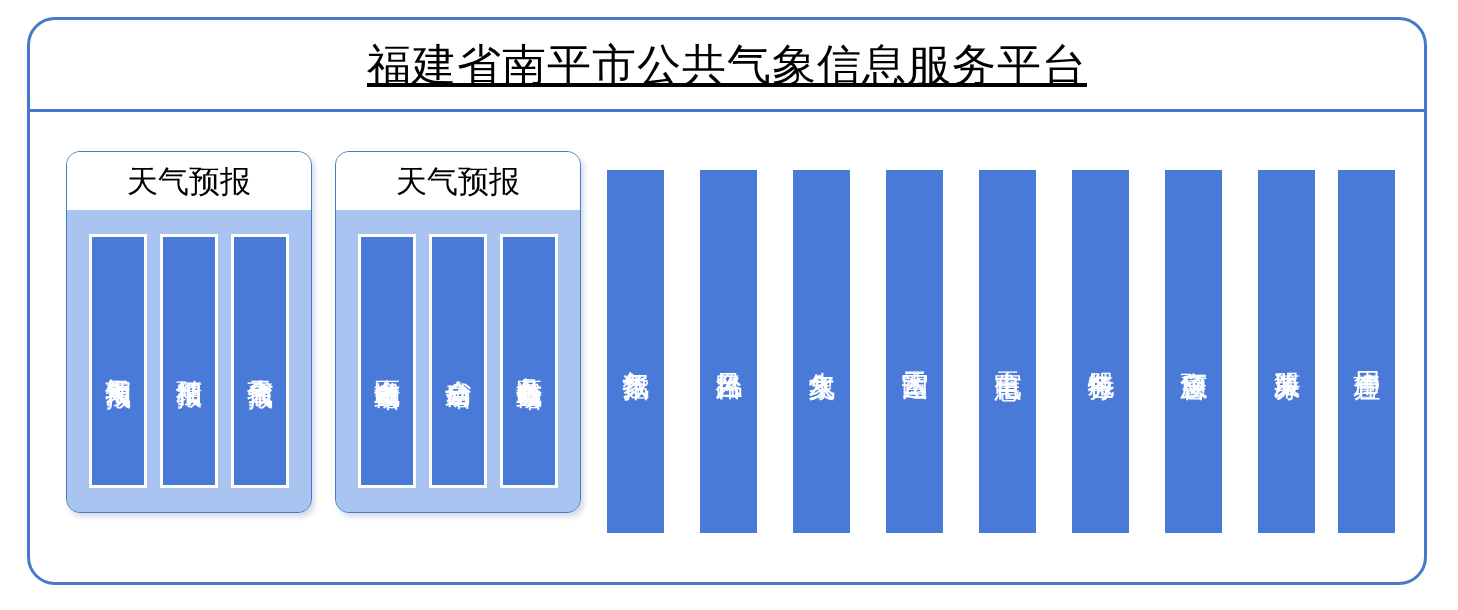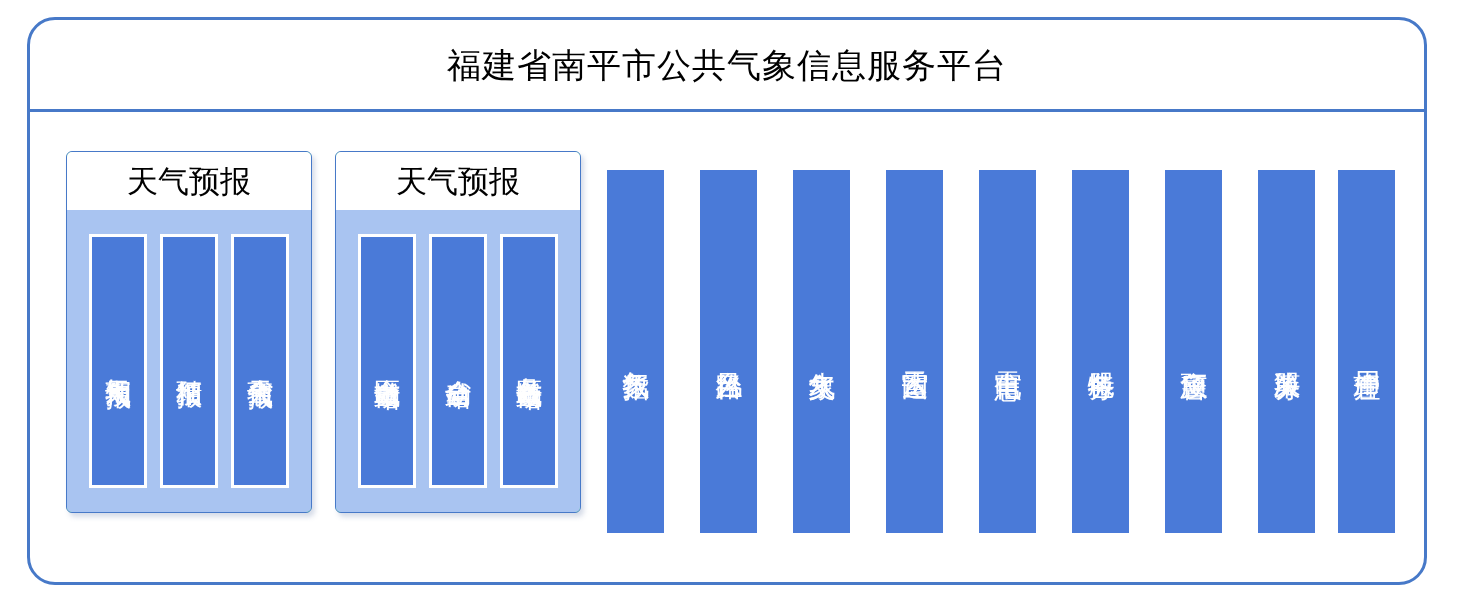--- a/index.html
+++ b/index.html
@@ -42,45 +42,46 @@
     width: 100%;
     height: 92px;
     box-sizing: border-box;
     border-bottom: 3px solid #4779c8;
     display: flex;
     align-items: center;
     justify-content: center;
   }
 
   .platform-title {
-    font-size: 34px;
+    font-size: 44px;
     color: #000000;
     letter-spacing: 1px;
     line-height: 1;
     white-space: nowrap;
+    text-decoration: underline;
   }
 
   
   .modules-area {
     position: absolute;
     left: 0;
     top: 95px;
     right: 0;
     bottom: 0;
   }
 
   
   .group-box {
     position: absolute;
     top: 36px;
     width: 246px;
     height: 362px;
     box-sizing: border-box;
     border: 1.5px solid #4779c8;
-    border-radius: 6px;
+    border-radius: 14px;
     background: #86efac;
     box-shadow: 3px 4px 5px rgba(120, 140, 180, 0.30);
     overflow: hidden;
   }
   .group-box.g1 { left: 36px; }
   .group-box.g2 { left: 305px; }
 
   .group-header {
     height: 58px;
     display: flex;

